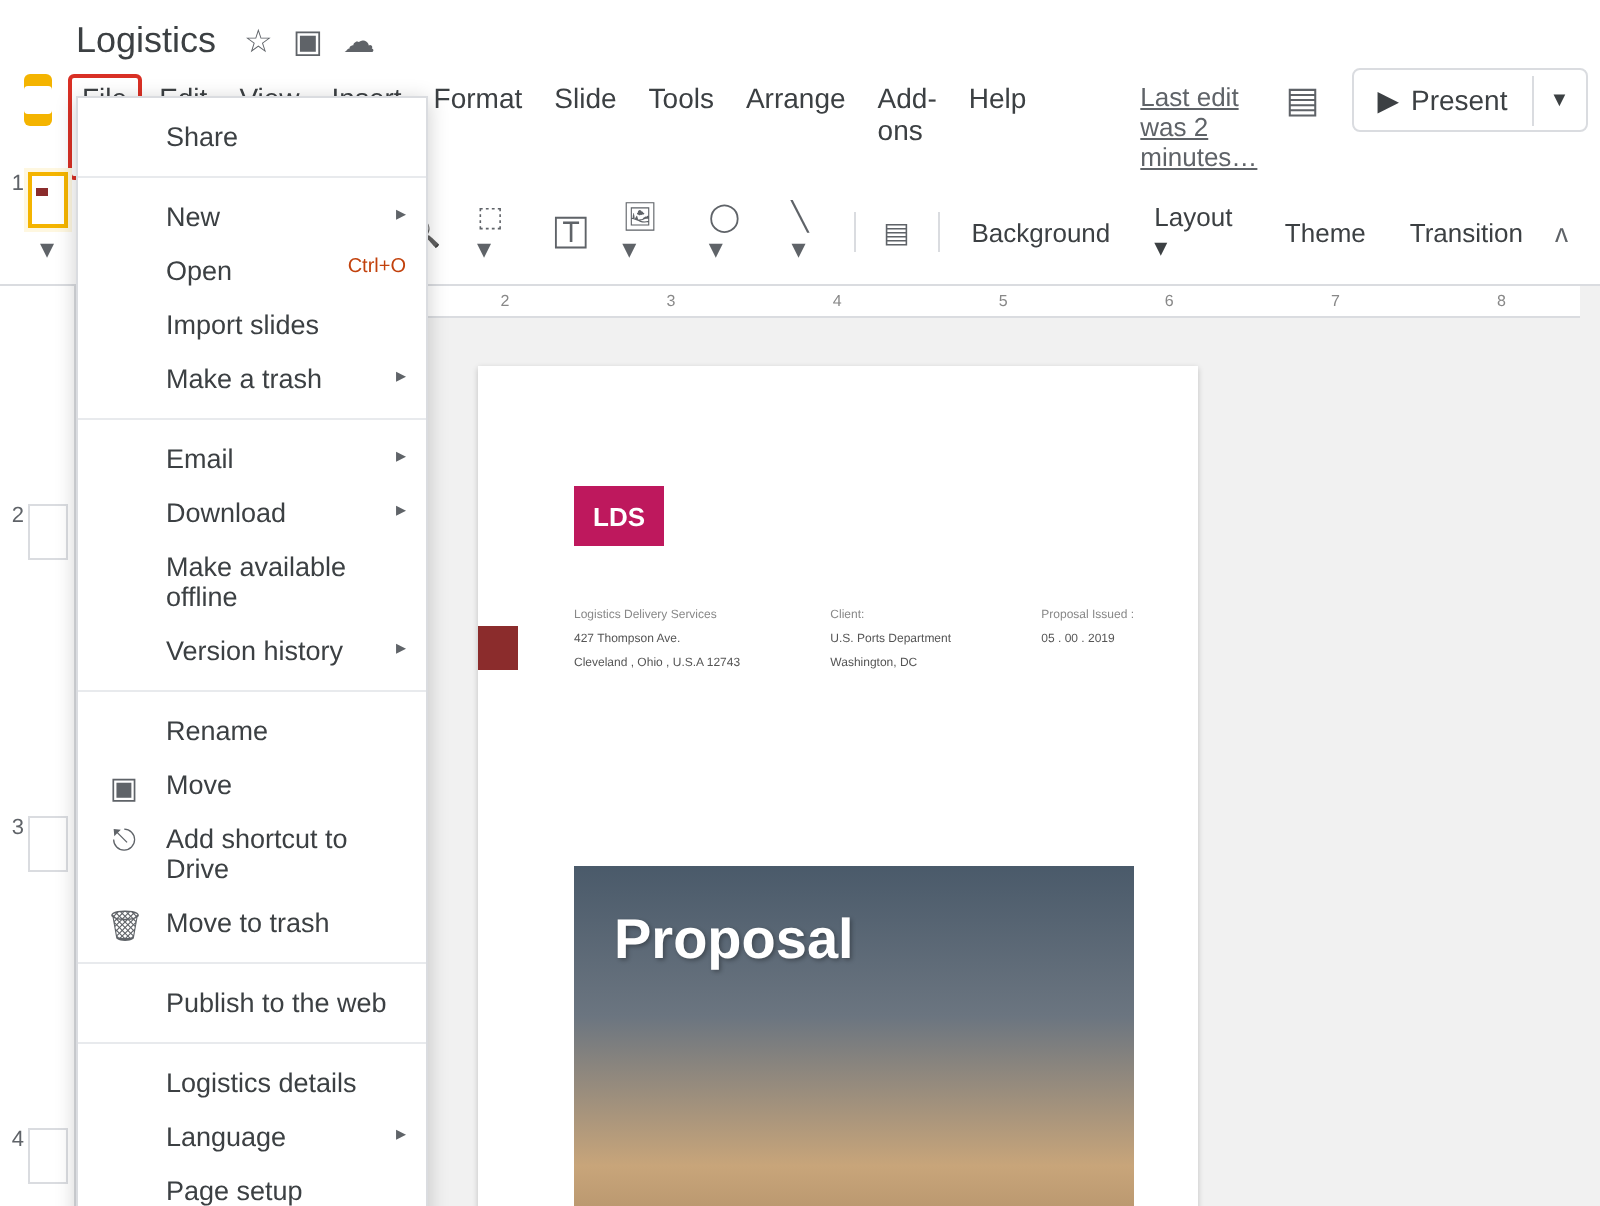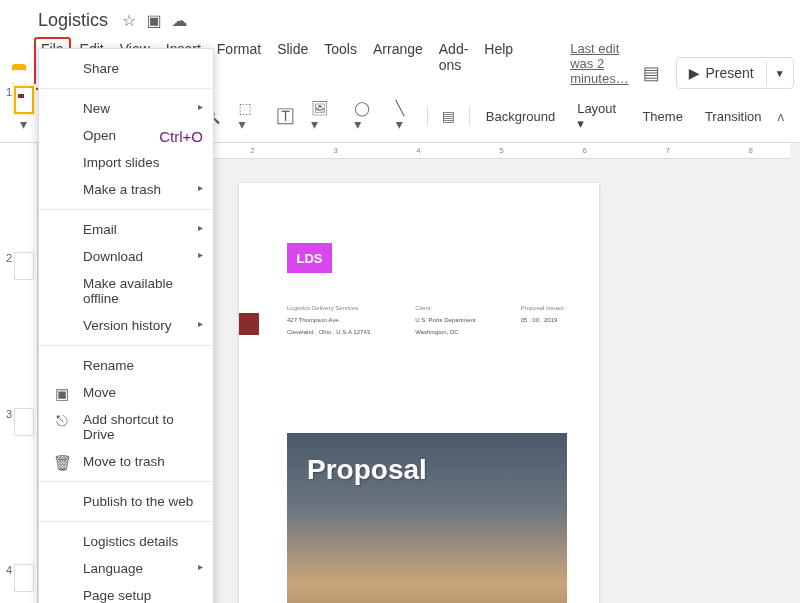--- a/index.html
+++ b/index.html
@@ -1,18 +1,18 @@
 <!DOCTYPE html>
 <html><head>
 <meta charset="utf-8">
 <style>
 * { box-sizing: border-box; margin: 0; padding: 0; font-family: Arial, sans-serif; }
 body { background: #fff; width: 800px; height: 603px; overflow: hidden; font-size: 13px; color: #3c4043; }
 
-.header { display: flex; align-items: flex-end; padding: 6px 12px 0 12px; }
+.header { display: flex; align-items: center; padding: 6px 12px 0 12px; }
 .logo { width: 26px; height: 26px; margin: 4px 8px 0 0; background: #f4b400; border-radius: 3px; display: flex; align-items: center; justify-content: center; }
 .logo-inner { width: 14px; height: 14px; background: #fff; border-radius: 2px; }
 .title-area { flex: 1; }
 .title-row { display: flex; align-items: center; gap: 10px; padding: 2px 0; }
 .doc-title { font-size: 18px; color: #3c4043; padding: 2px 4px; }
 .title-icon { color: #5f6368; font-size: 16px; cursor: pointer; }
 .menubar { display: flex; gap: 2px; margin-top: 2px; }
 .menu-item { padding: 4px 7px; font-size: 14px; color: #3c4043; cursor: pointer; border-radius: 3px; }
 .menu-item.active { border: 2px solid #d93025; padding: 2px 5px; }
 .edit-status { color: #5f6368; text-decoration: underline; font-size: 13px; padding: 4px 8px; cursor: pointer; margin-left: 40px; }
@@ -37,33 +37,33 @@
 .thumb { width: 20px; height: 28px; background: #fff; border: 1px solid #dadce0; }
 .thumb.active { border: 2px solid #f4b400; box-shadow: 0 0 0 2px #fef7e0; }
 .thumb-inner { width:100%; height:100%; background:#fff; position:relative; }
 .thumb-red { position:absolute; top:6px; left:2px; width:6px; height:4px; background:#8b2c2c; }
 
 .canvas { flex: 1; background: #f1f1f1; position: relative; padding: 20px 40px; overflow: hidden; }
 .ruler-h { position: absolute; top: 0; left: 60px; right: 10px; height: 16px; background: #fff; border-bottom: 1px solid #dadce0; font-size: 8px; color: #888; display: flex; align-items: center; }
 .ruler-h span { position:absolute; }
 .ruler-v { position: absolute; left: 40px; top: 16px; bottom: 0; width: 16px; background: #fff; border-right: 1px solid #dadce0; }
 .slide { background: #fff; width: 360px; height: 500px; margin: 20px auto 0; box-shadow: 0 1px 3px rgba(0,0,0,0.2); position: relative; }
-.slide-logo { position: absolute; top: 60px; left: 48px; width: 45px; height: 30px; background: #d946ef; color: #fff; display: flex; align-items: center; justify-content: center; font-weight: bold; font-size: 13px; }
+.slide-logo { position: absolute; top: 60px; left: 48px; width: 45px; height: 30px; background: #be185d; color: #fff; display: flex; align-items: center; justify-content: center; font-weight: bold; font-size: 13px; }
 .slide-redblock { position:absolute; left:0; top:130px; width:20px; height:22px; background:#8b2c2c; }
 .slide-meta { position: absolute; top: 122px; left: 48px; right: 32px; display: flex; font-size: 6px; color: #555; justify-content: space-between; }
 .meta-col { display:flex; flex-direction:column; gap:6px; }
 .meta-label { color:#888; }
 .slide-img { position: absolute; left: 48px; right: 32px; top: 250px; bottom: 0; background: linear-gradient(to bottom, #4a5a6a 0%, #6b7580 30%, #c8a57a 60%, #8a6a4a 100%); }
 .slide-title { position: absolute; top: 20px; left: 20px; color: #fff; font-size: 28px; font-weight: bold; line-height: 1.2; text-shadow: 1px 1px 2px rgba(0,0,0,0.3); }
 
 .dropdown { position: absolute; left: 38px; top: 48px; width: 176px; background: #fff; box-shadow: 0 2px 10px rgba(0,0,0,0.2); border: 1px solid #dadce0; z-index: 100; padding: 6px 0; }
 .dd-item { display: flex; align-items: flex-start; padding: 6px 12px 6px 44px; font-size: 13.5px; color: #3c4043; cursor: pointer; position: relative; min-height: 26px; }
 .dd-icon { position: absolute; left: 14px; color: #5f6368; font-size: 15px; width: 18px; text-align: center; }
 .dd-arrow { position: absolute; right: 10px; font-size: 10px; color: #5f6368; }
-.dd-shortcut { position: absolute; right: 10px; font-size: 15px; color: #701a75; }
+.dd-shortcut { position: absolute; right: 10px; font-size: 10px; color: #c2410c; }
 .dd-sep { height: 1px; background: #e8eaed; margin: 6px 0; }
 </style>
 </head>
 <body>
 
 <div class="header">
   <div class="logo">
       <div class="logo-inner"></div>
     </div>
   <div class="title-area">

